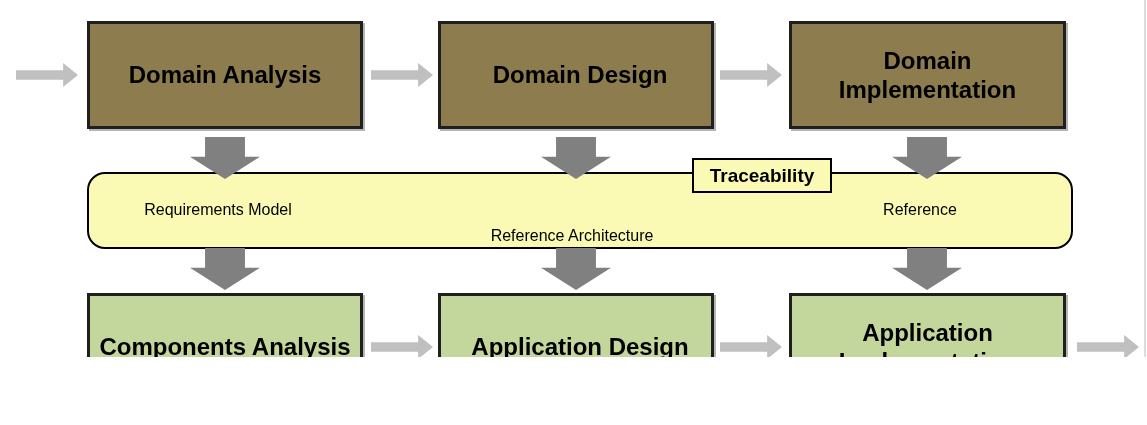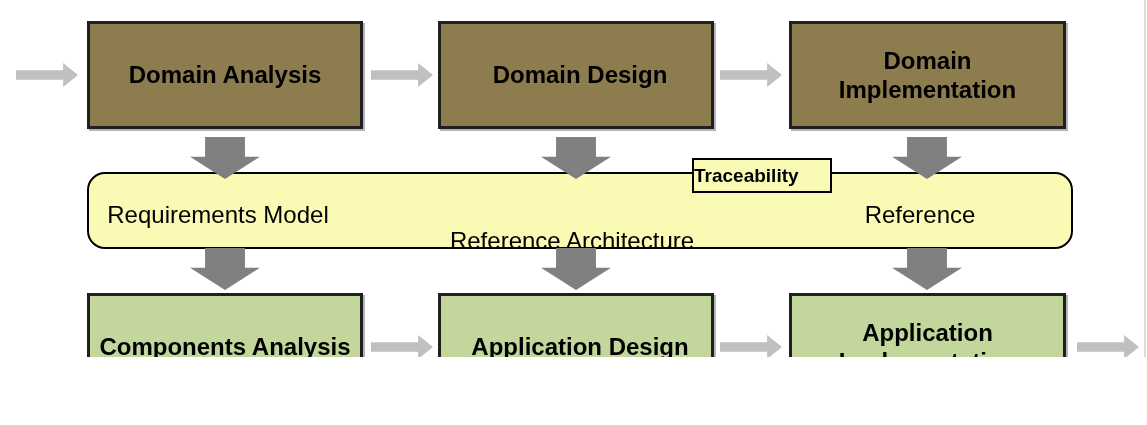--- a/index.html
+++ b/index.html
@@ -40,38 +40,38 @@
     box-sizing: border-box;
     background: #fafab4;
     border: 2px solid #000000;
     border-radius: 18px;
     z-index: 1;
   }
   .band-label {
     position: absolute;
     top: 201px;
     transform: translateX(-50%);
-    font-size: 24px;
+    font-size: 16px;
     white-space: nowrap;
     z-index: 2;
   }
   .band-label.l1 { left: 218px; }
   .band-label.l2 { left: 572px; margin-top: 26px; }
   .band-label.l3 { left: 920px; }
 
   .trace-tag {
     position: absolute;
     left: 692px; top: 158px;
     width: 140px; height: 35px;
     box-sizing: border-box;
     background: #fafab4;
     border: 2px solid #000000;
     display: flex;
     align-items: center;
-    justify-content: flex-start;
+    justify-content: center;
     font-weight: bold;
     font-size: 19px;
     z-index: 4;
   }
 
   .down-arrow {
     position: absolute;
     width: 70px; height: 42px;
     background: #808080;
     clip-path: polygon(21.5% 0, 78.5% 0, 78.5% 47%, 100% 47%, 50% 100%, 0 47%, 21.5% 47%);

